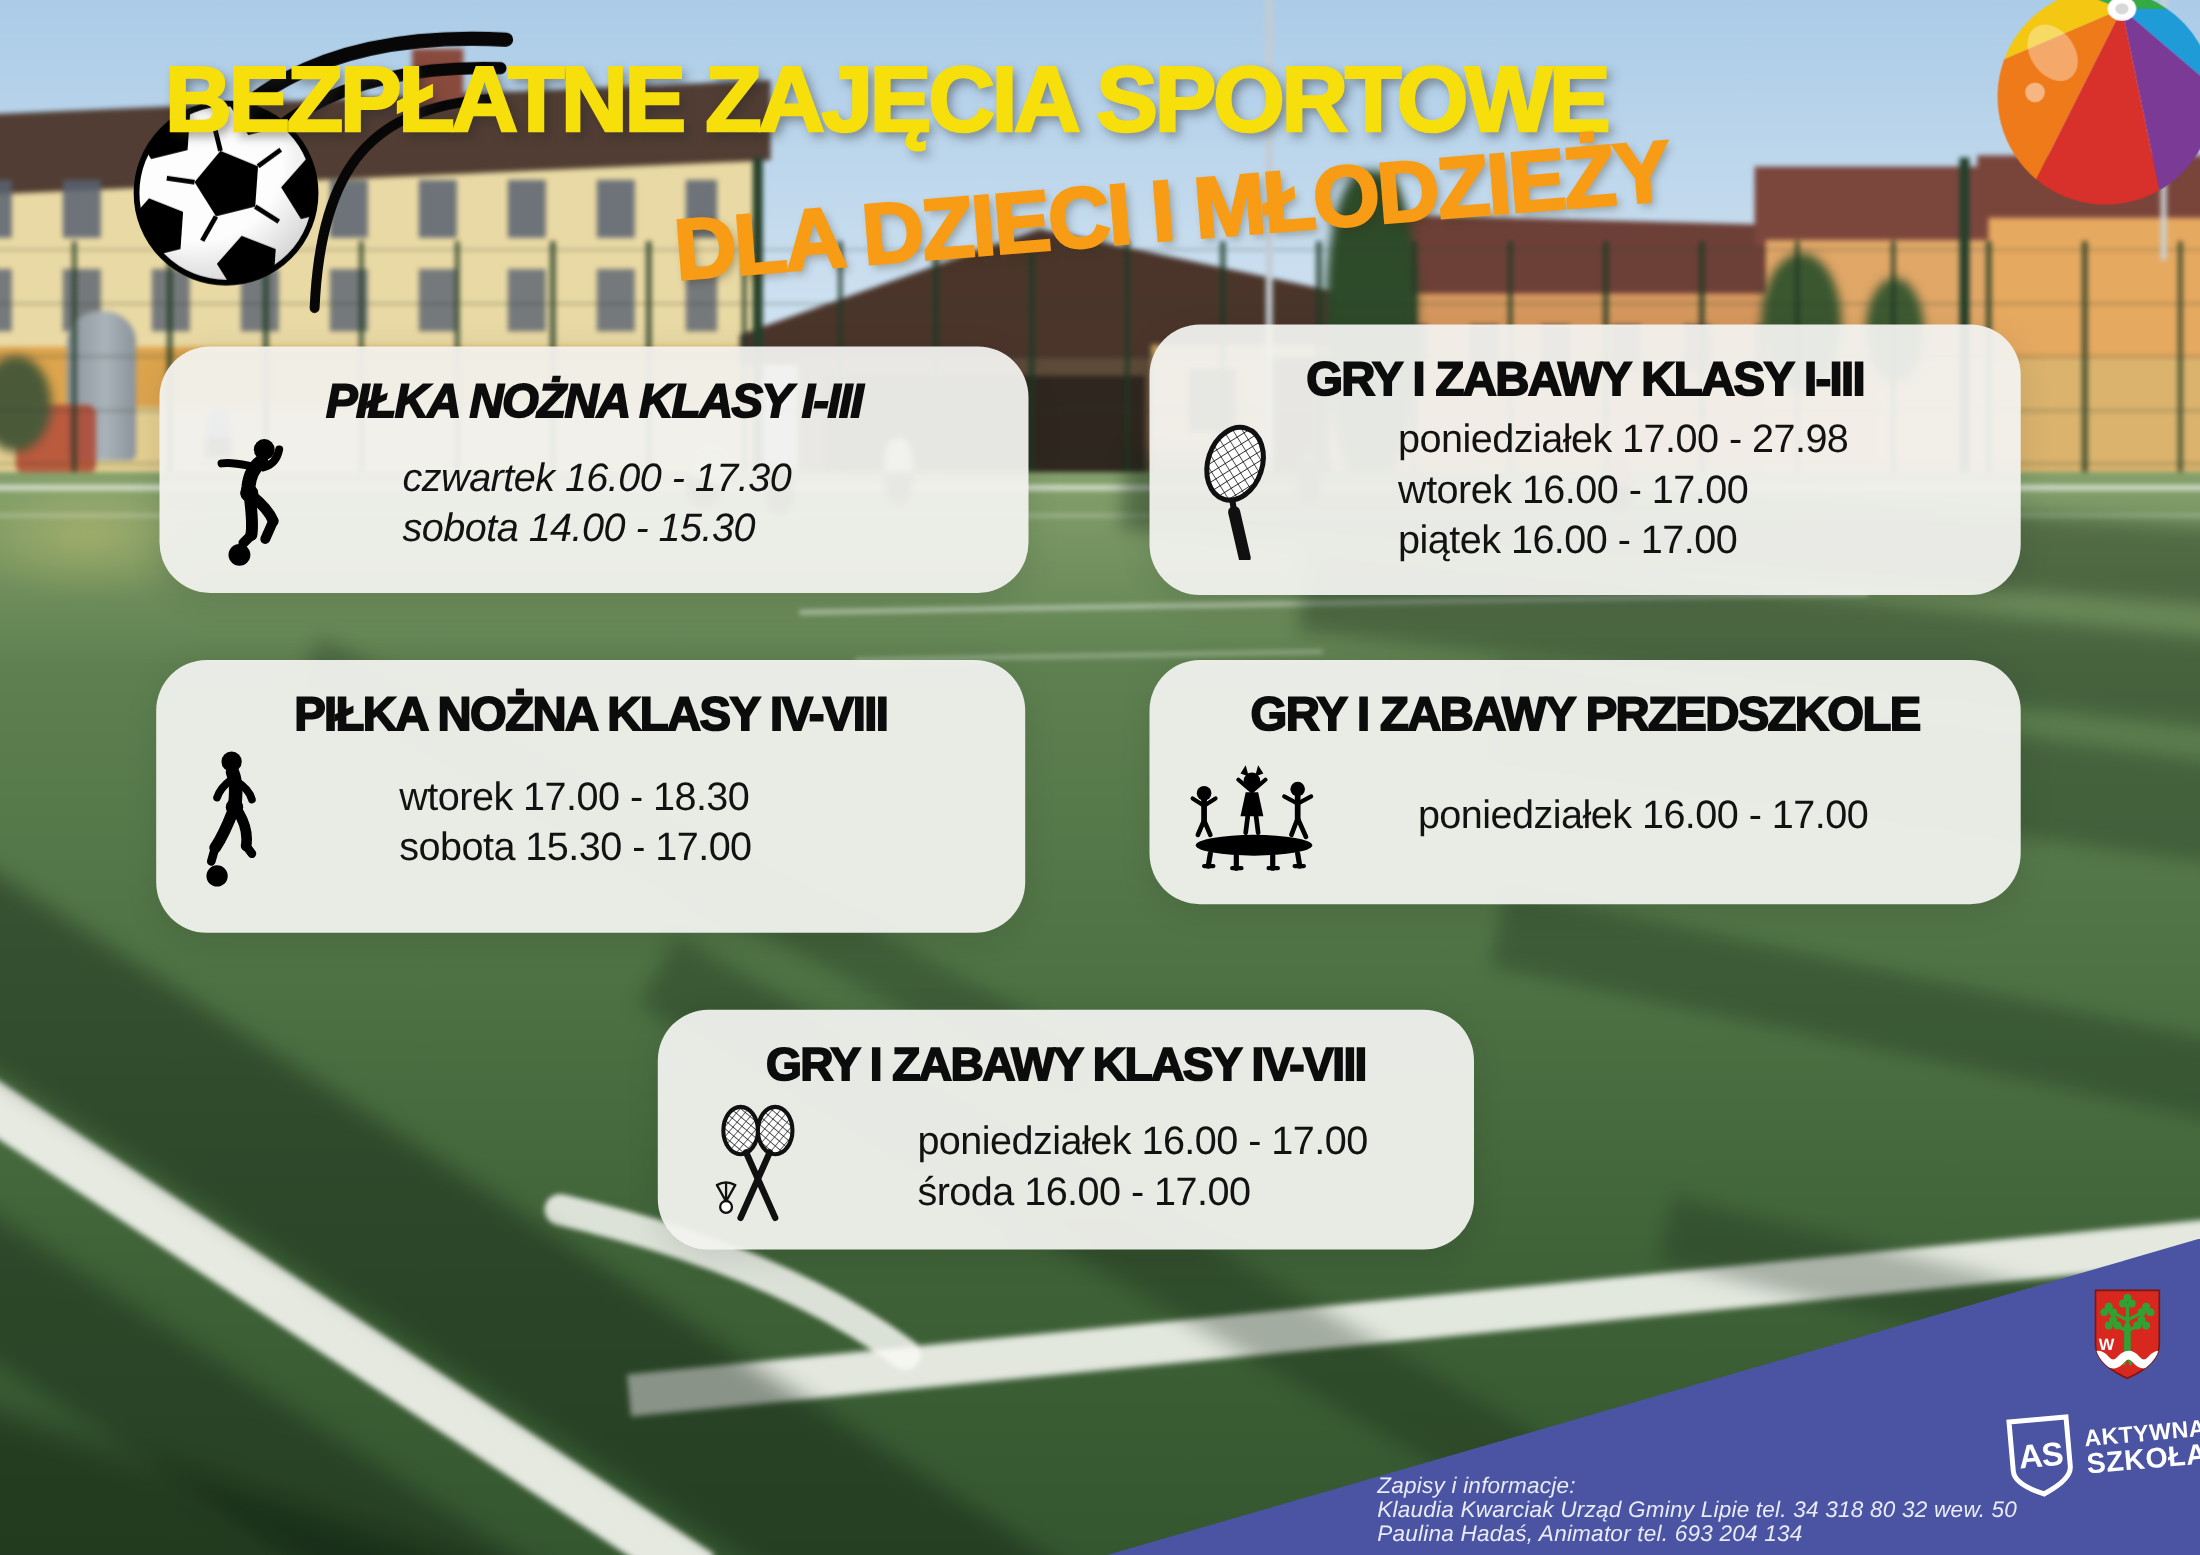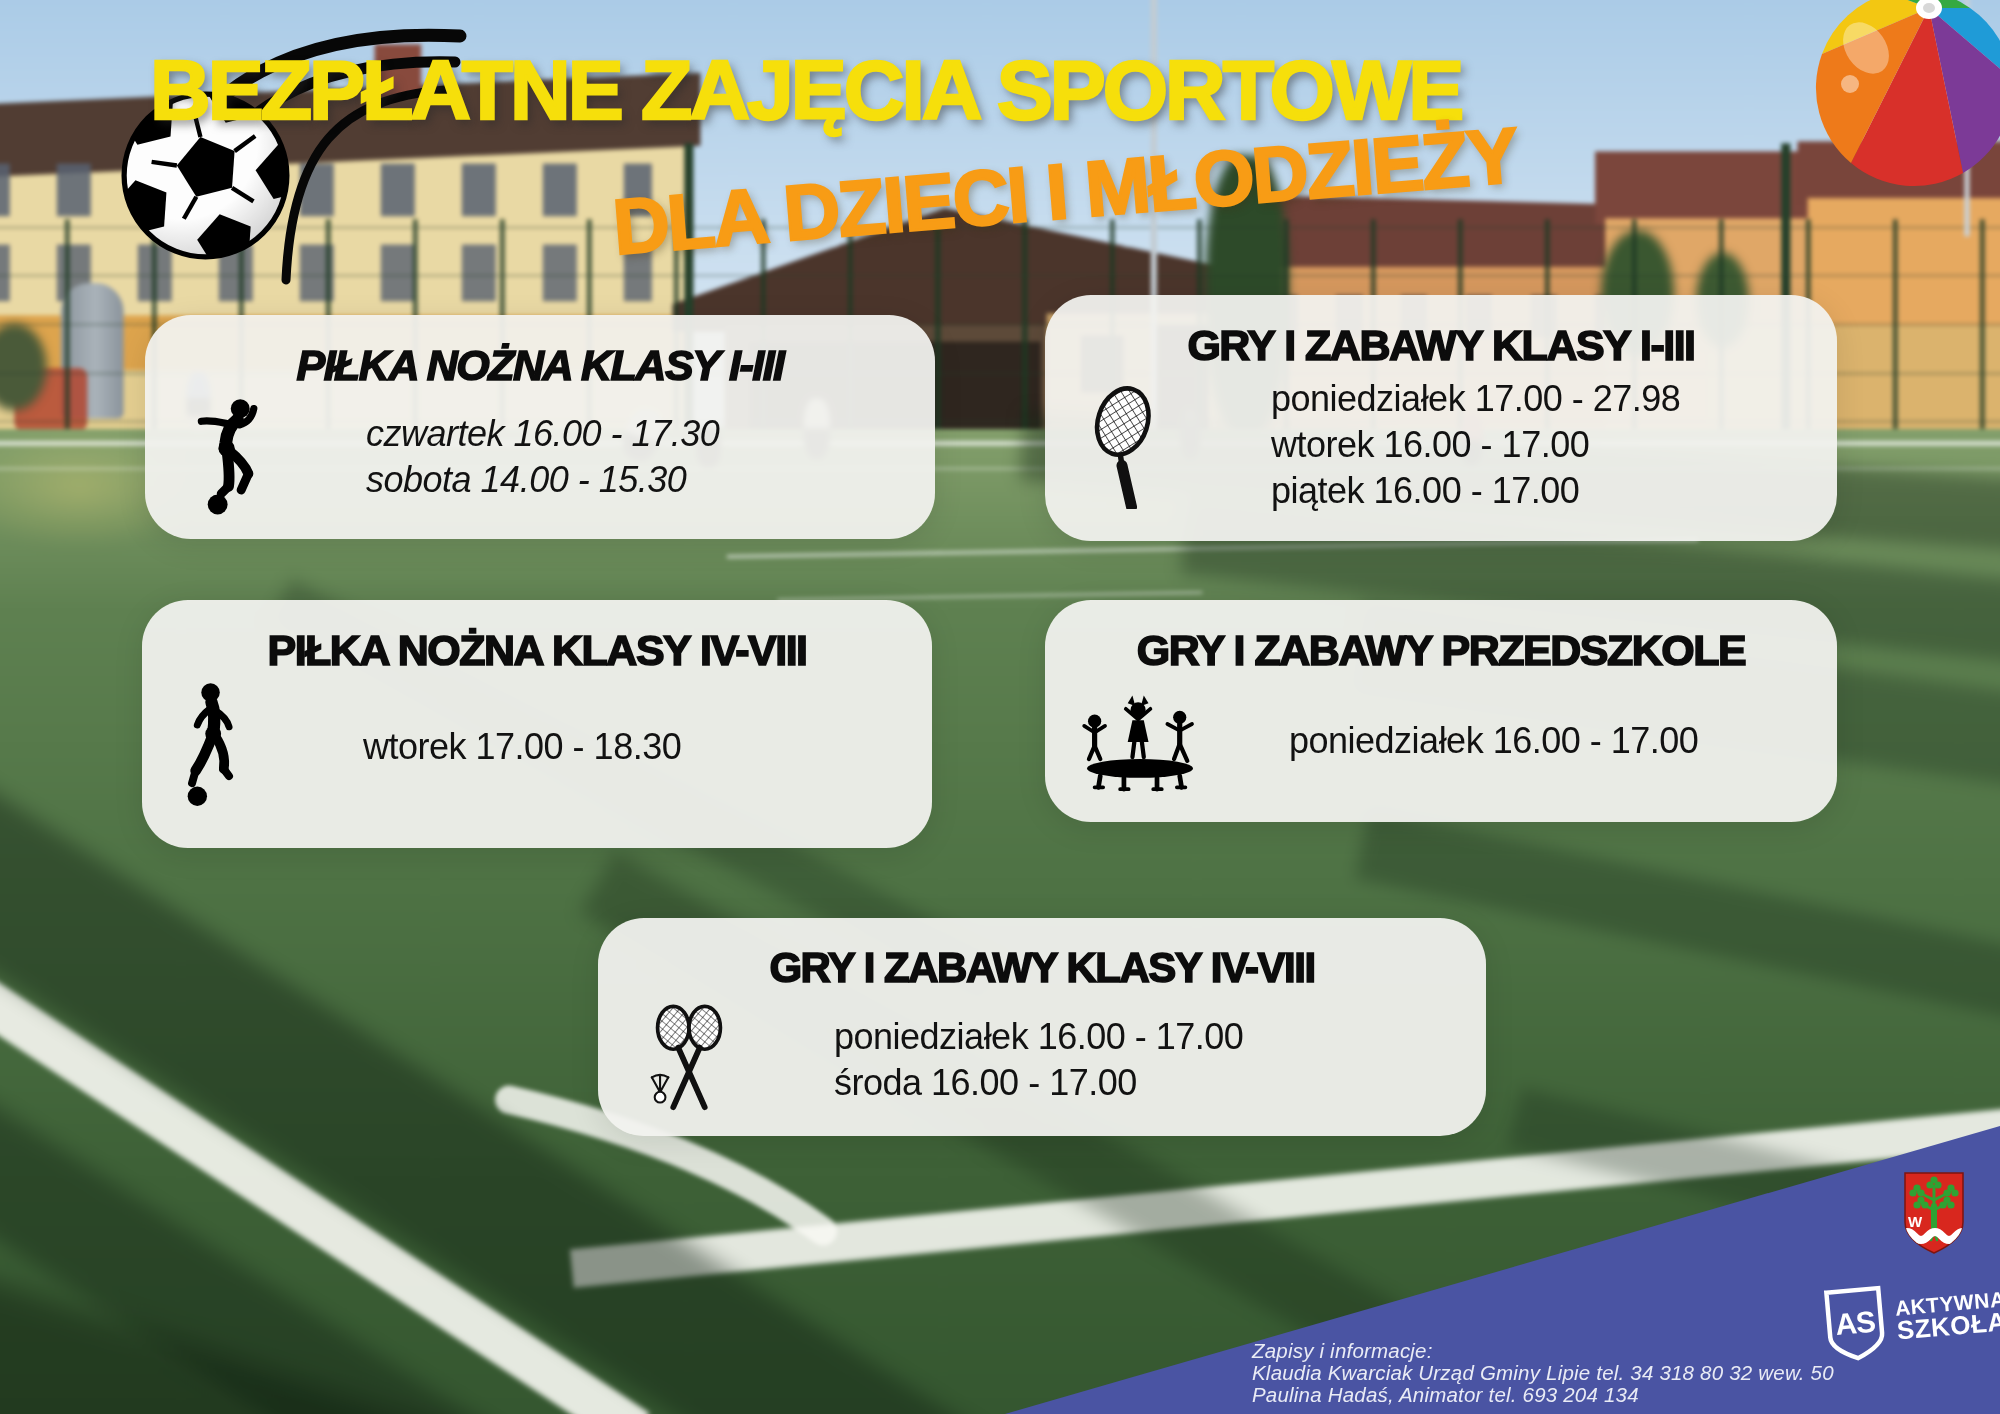--- a/index.html
+++ b/index.html
@@ -108,21 +108,21 @@
     margin:28px 28px 0;text-align:center;font-size:43px;line-height:1.05;
     letter-spacing:-1.5px;color:#0c0c0c;-webkit-text-stroke:1.6px #0c0c0c;
     font-weight:bold;white-space:nowrap;
   }
   .row{display:flex;align-items:center;margin:8px 24px 0 36px;gap:44px;}
   .lines{margin-left:46px;font-size:36px;letter-spacing:-0.5px;line-height:1.28;color:#121212;}
   .card1{left:145px;top:315px;width:790px;height:224px;font-style:italic;}
   .card2{left:1045px;top:295px;width:792px;height:246px;}
   .card3{left:142px;top:600px;width:790px;height:248px;}
   .card4{left:1045px;top:600px;width:792px;height:222px;}
-  .card5{left:598px;top:918px;width:888px;height:218px;}
+  .card5{left:598px;top:918px;width:742px;height:218px;}
   .card4 .row{margin-top:16px;}
   .card5 h2{font-size:42px;}
 
   
   .band{position:absolute;inset:0;z-index:20;background:#4A54A3;
     clip-path:polygon(1005px 1414px,2000px 1126px,2000px 1414px);}
   .contact{position:absolute;left:1252px;top:1340px;font-size:20.5px;line-height:22px;color:#E9EBF5;letter-spacing:.2px;}
   .aslogo{position:absolute;left:1824px;top:1280px;display:flex;align-items:center;gap:10px;transform:rotate(-5deg);color:#fff;}
   .astext{font-weight:bold;line-height:.95;letter-spacing:.5px;}
   .astext .a1{font-size:21px;}
@@ -315,20 +315,21 @@
           <circle cx="36" cy="60" r="9" fill="#000" stroke="none"></circle>
           <path d="M36 60 C30 76 24 90 16 102" stroke-width="12"></path>
           <path d="M16 102 L12 116" stroke-width="9"></path>
           <path d="M38 62 C46 74 50 88 48 100" stroke-width="11"></path>
           <path d="M48 100 L54 108" stroke-width="9"></path>
           <circle cx="18" cy="131" r="11" fill="#000" stroke="none"></circle>
         </g>
       </svg>
       <div class="lines">
         <div>wtorek 17.00 - 18.30</div>
+        <div>sobota 15.30 - 17.00</div>
       </div>
     </div>
   </section>
 
   <section class="card card4">
     <h2>GRY I ZABAWY PRZEDSZKOLE</h2>
     <div class="row">
       <svg width="118" height="104" viewBox="0 0 124 110">
         <g stroke="#000" fill="none" stroke-linecap="round">
           <circle cx="14" cy="34" r="7" fill="#000" stroke="none"></circle>

